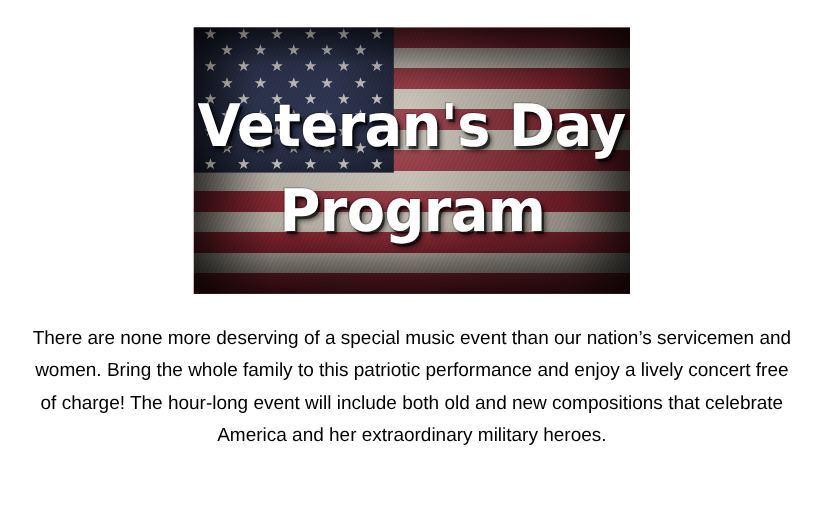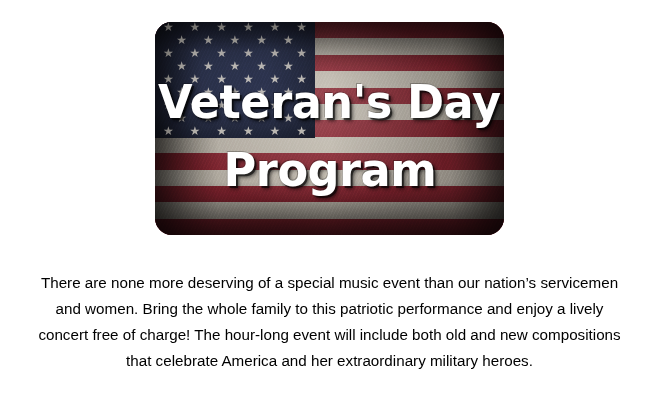--- a/index.html
+++ b/index.html
@@ -28,21 +28,20 @@
     top: 22px;
     width: 349px;
     height: 213px;
   }
   .flag {
     position: relative;
     width: 349px;
     height: 213px;
     overflow: hidden;
     background: #6d1f2b;
-    border-radius: 17px;
   }
   
   .stripes {
     position: absolute;
     inset: 0;
     background:
       repeating-linear-gradient(
         to bottom,
         #8e2733 0px,
         #8e2733 16.4px,
@@ -139,21 +138,21 @@
     left: 20px;
     top: 258px;
     width: 619px;
     text-align: center;
     font-size: 15.2px;
     line-height: 26px;
     color: #000000;
     font-family: "Liberation Sans", sans-serif;
   }
   .body-copy p {
-    margin: 12px;
+    margin: 0;
   }
   .para-1 {
     padding: 0 4px;
   }
   .para-2 {
     margin-top: 0px;
   }
 </style>
 </head>
 <body>

